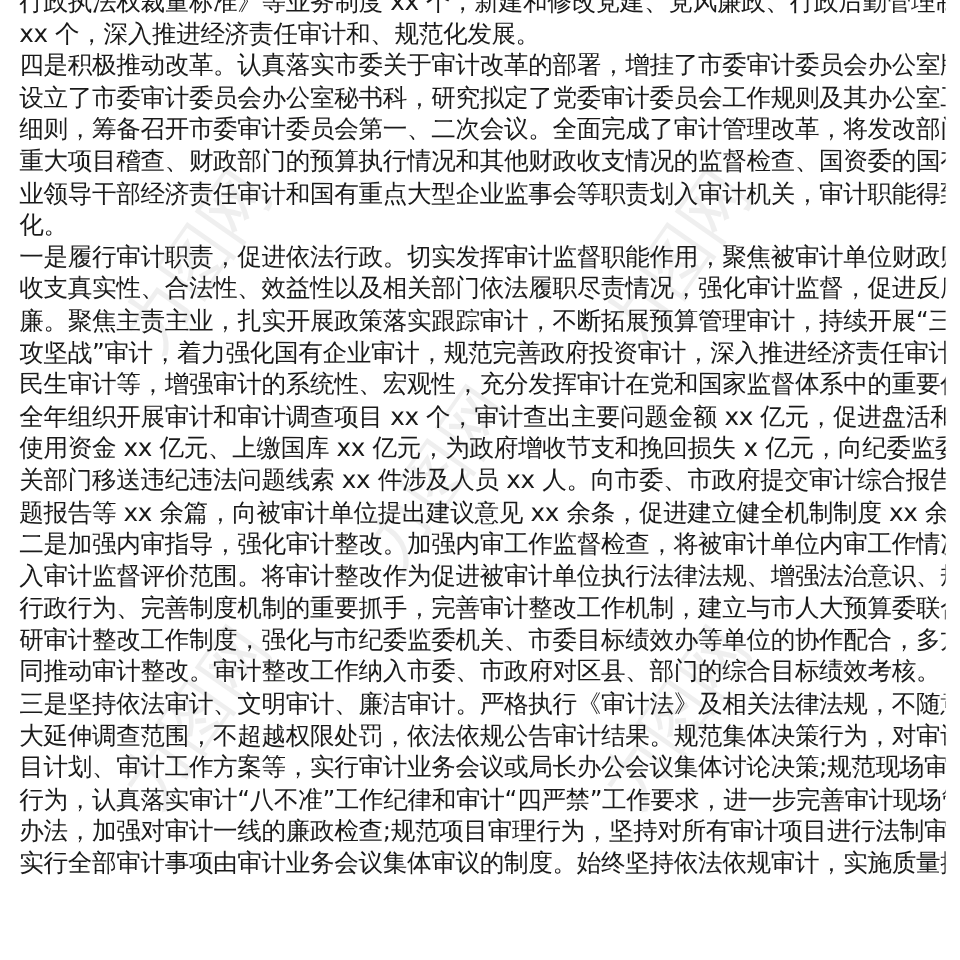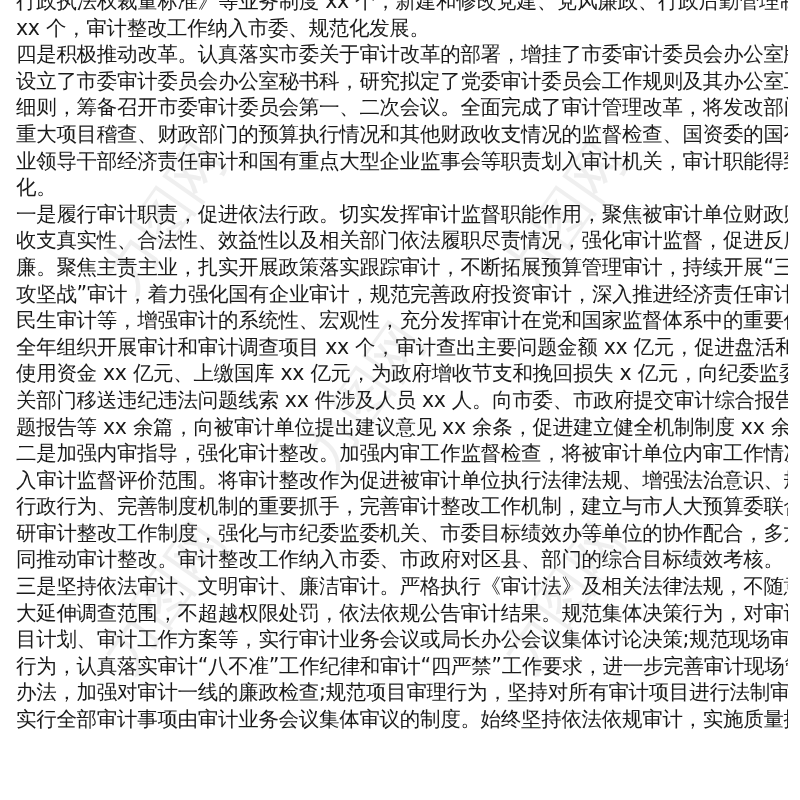--- a/index.html
+++ b/index.html
@@ -43,21 +43,21 @@
 <body>
 
 <div class="watermark" style="left:80px; top:180px;">力图网</div>
 <div class="watermark" style="left:480px; top:180px;">力图网</div>
 <div class="watermark" style="left:280px; top:360px;">力图网</div>
 <div class="watermark" style="left:80px; top:560px;">力图网</div>
 <div class="watermark" style="left:480px; top:560px;">力图网</div>
 
 <div class="page">
   <div class="line">行政执法权裁量标准》等业务制度 xx 个，新建和修改党建、党风廉政、行政后勤管理制度</div>
-  <div class="line">xx 个，审计整改工作纳入市委、规范化发展。</div>
+  <div class="line">xx 个，深入推进经济责任审计和、规范化发展。</div>
   <div class="line">四是积极推动改革。认真落实市委关于审计改革的部署，增挂了市委审计委员会办公室牌子，</div>
   <div class="line">设立了市委审计委员会办公室秘书科，研究拟定了党委审计委员会工作规则及其办公室工作</div>
   <div class="line">细则，筹备召开市委审计委员会第一、二次会议。全面完成了审计管理改革，将发改部门的</div>
   <div class="line">重大项目稽查、财政部门的预算执行情况和其他财政收支情况的监督检查、国资委的国有企</div>
   <div class="line">业领导干部经济责任审计和国有重点大型企业监事会等职责划入审计机关，审计职能得到优</div>
   <div class="line">化。</div>
   <div class="line">一是履行审计职责，促进依法行政。切实发挥审计监督职能作用，聚焦被审计单位财政财务</div>
   <div class="line">收支真实性、合法性、效益性以及相关部门依法履职尽责情况，强化审计监督，促进反腐倡</div>
   <div class="line">廉。聚焦主责主业，扎实开展政策落实跟踪审计，不断拓展预算管理审计，持续开展“三大</div>
   <div class="line">攻坚战”审计，着力强化国有企业审计，规范完善政府投资审计，深入推进经济责任审计和</div>

